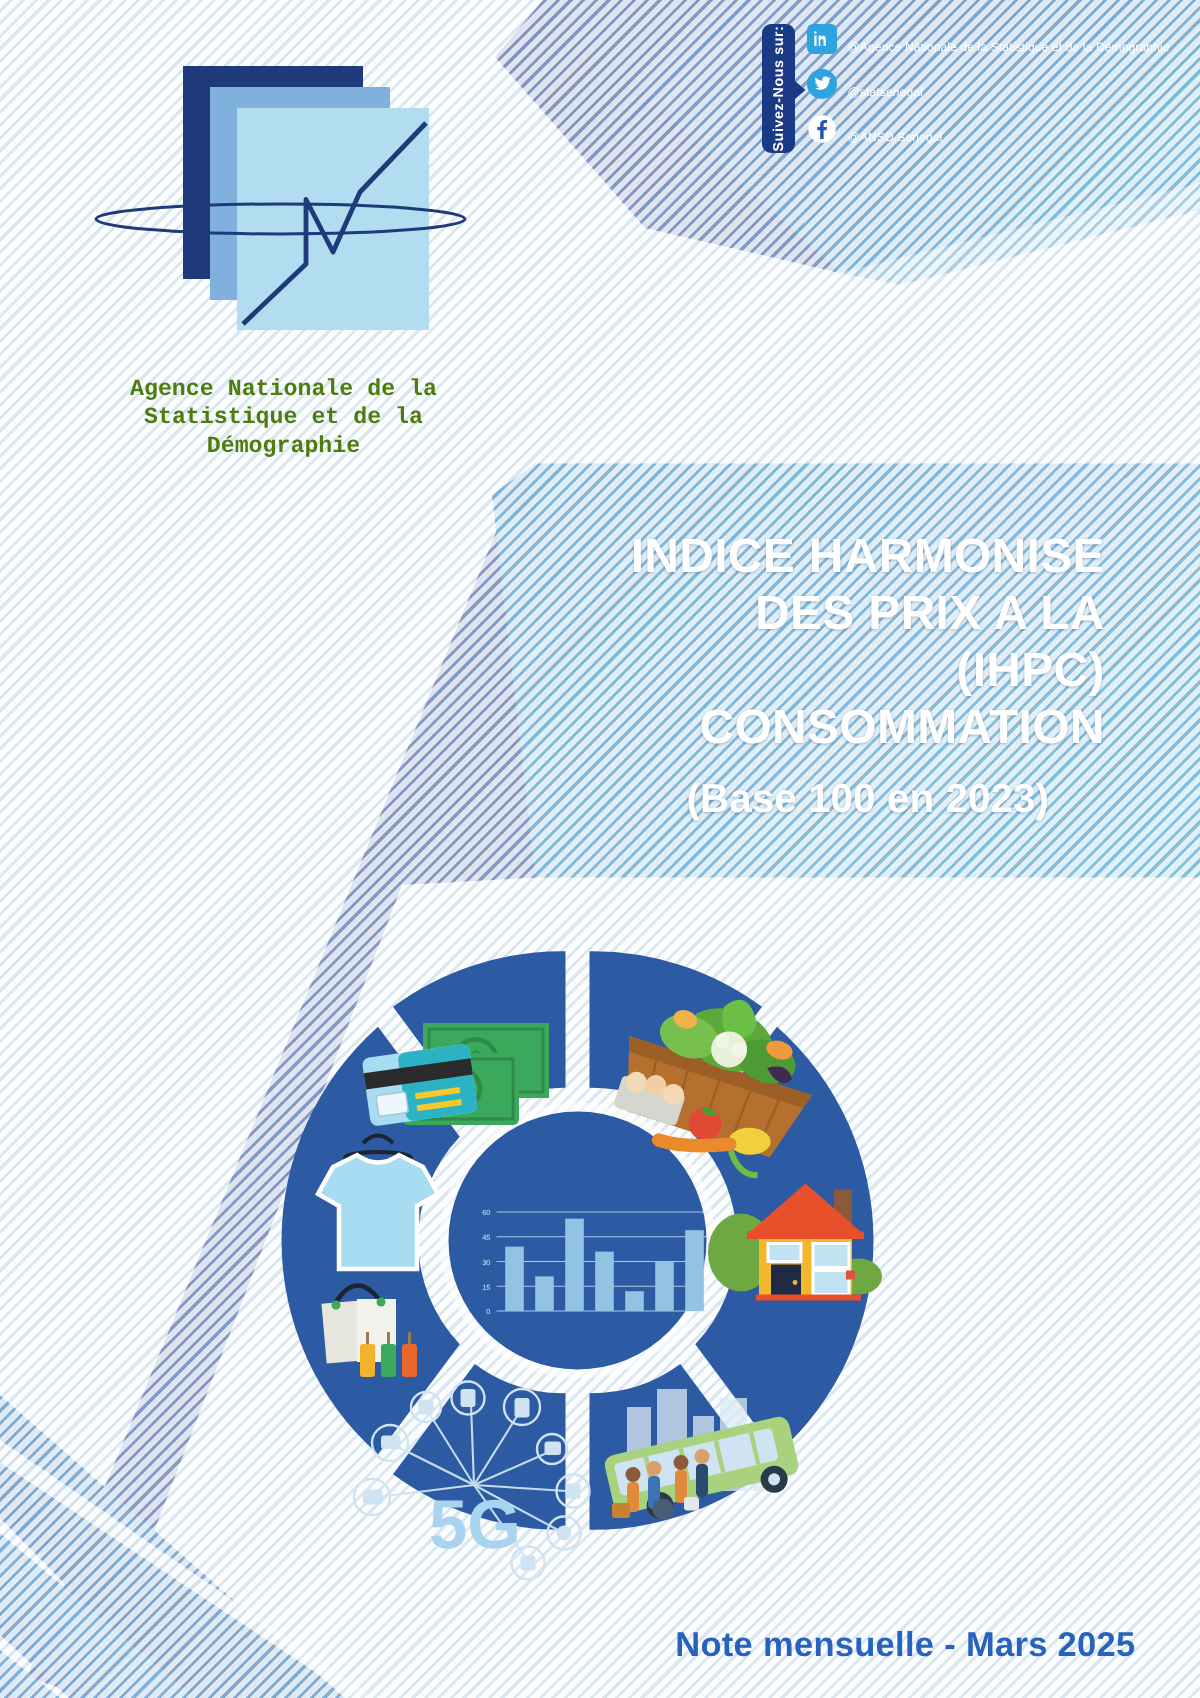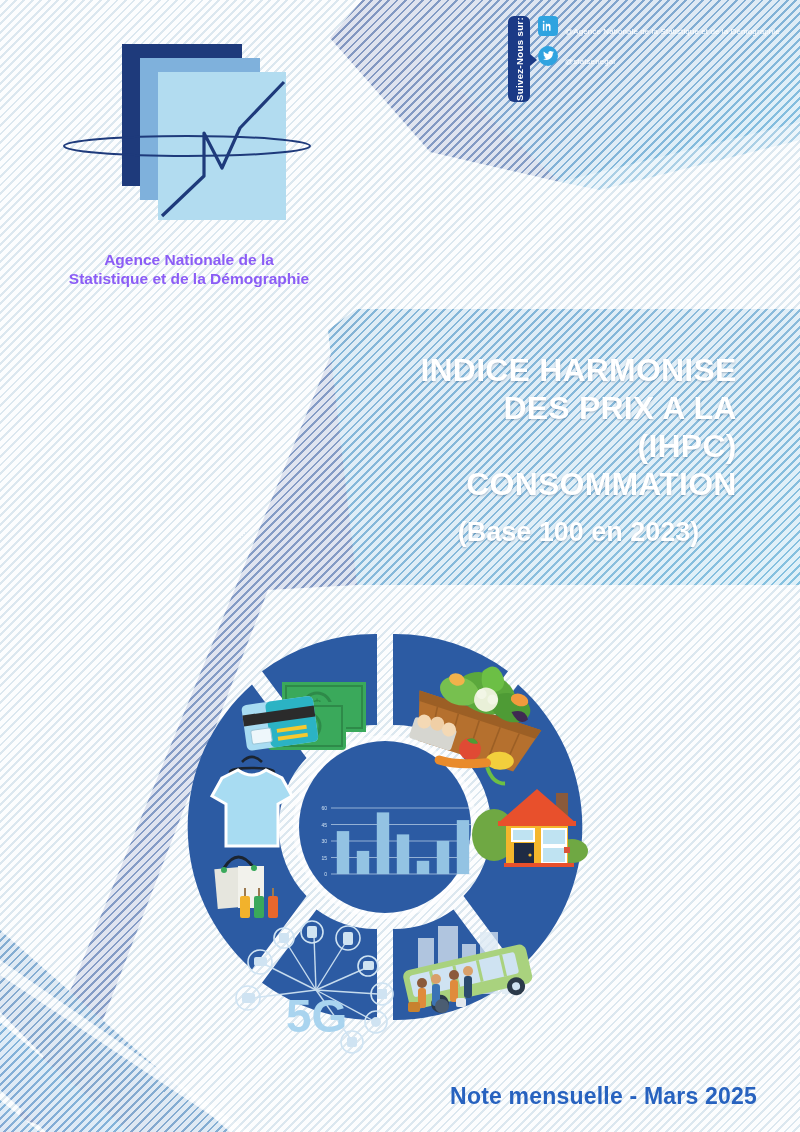--- a/index.html
+++ b/index.html
@@ -61,22 +61,22 @@
   .sq2{left:96px;top:30px;width:120px;height:142px;background:#7fb1dc;}
   .sq3{left:114px;top:44px;width:128px;height:148px;background:#b2dcf0;}
   .logo svg{position:absolute;left:0;top:0;}
   .logo-ansd{
     position:absolute;left:0;top:183px;width:290px;text-align:center;
     font-family:"Liberation Serif",serif;font-weight:bold;font-size:33px;
     color:#1b3a86;letter-spacing:1px;
   }
   .logo-sub{
     position:absolute;left:0;top:222px;width:290px;text-align:center;
-    font-family:Liberation Sans, sans-serif;font-size:15.5px;line-height:19px;
-    color:#8b5cf6;font-weight:bold;
+    font-family:Liberation Mono, monospace;font-size:15.5px;line-height:19px;
+    color:#4d7c0f;font-weight:bold;
   }
 
   
   .title-box{
     position:absolute;left:357px;top:309px;width:443px;height:276px;
     display:flex;flex-direction:column;align-items:center;justify-content:center;
     padding-top:4px;box-sizing:border-box;
   }
   .title-main{
     color:#ffffff;font-size:32px;font-weight:bold;line-height:38px;
@@ -180,20 +180,29 @@
 
       <div class="soc-row">
         <div class="soc-ic rounded">
           <svg width="13" height="13" viewBox="0 0 24 24">
               <path fill="#fff" d="M22 5.8a8 8 0 0 1-2.4.66 4.1 4.1 0 0 0 1.8-2.27 8.2 8.2 0 0 1-2.6 1A4.1 4.1 0 0 0 11.7 9a11.6 11.6 0 0 1-8.4-4.3 4.1 4.1 0 0 0 1.27 5.48A4 4 0 0 1 2.7 9.6v.05a4.1 4.1 0 0 0 3.3 4.03 4.1 4.1 0 0 1-1.86.07 4.11 4.11 0 0 0 3.83 2.85A8.23 8.23 0 0 1 2 18.3a11.6 11.6 0 0 0 6.29 1.84c7.55 0 11.68-6.25 11.68-11.67l-.01-.53A8.3 8.3 0 0 0 22 5.8z"></path>
             </svg>
         </div>
         <div class="soc-txt">@statsenegal</div>
       </div>
 
+      <div class="soc-row">
+        <div class="soc-ic" style="background:transparent;">
+          <svg width="20" height="20" viewBox="0 0 24 24">
+              <circle cx="12" cy="12" r="11" fill="#ffffff"></circle>
+              <path fill="#2356b5" d="M13.3 20v-7h2.3l.35-2.7H13.3V8.57c0-.78.22-1.31 1.34-1.31h1.43V4.85A19 19 0 0 0 14 4.74c-2.06 0-3.47 1.26-3.47 3.57V10.3H8.2V13h2.33v7h2.77z"></path>
+            </svg>
+        </div>
+        <div class="soc-txt">@ANSD.Senegal</div>
+      </div>
 
     </div>
   </div>
 
   <div class="logo">
     <div class="sq sq1"></div>
     <div class="sq sq2"></div>
     <div class="sq sq3"></div>
     <svg width="290" height="200">
       <ellipse cx="143" cy="118" rx="123" ry="10" fill="none" stroke="#1e3a7b" stroke-width="2"></ellipse>

